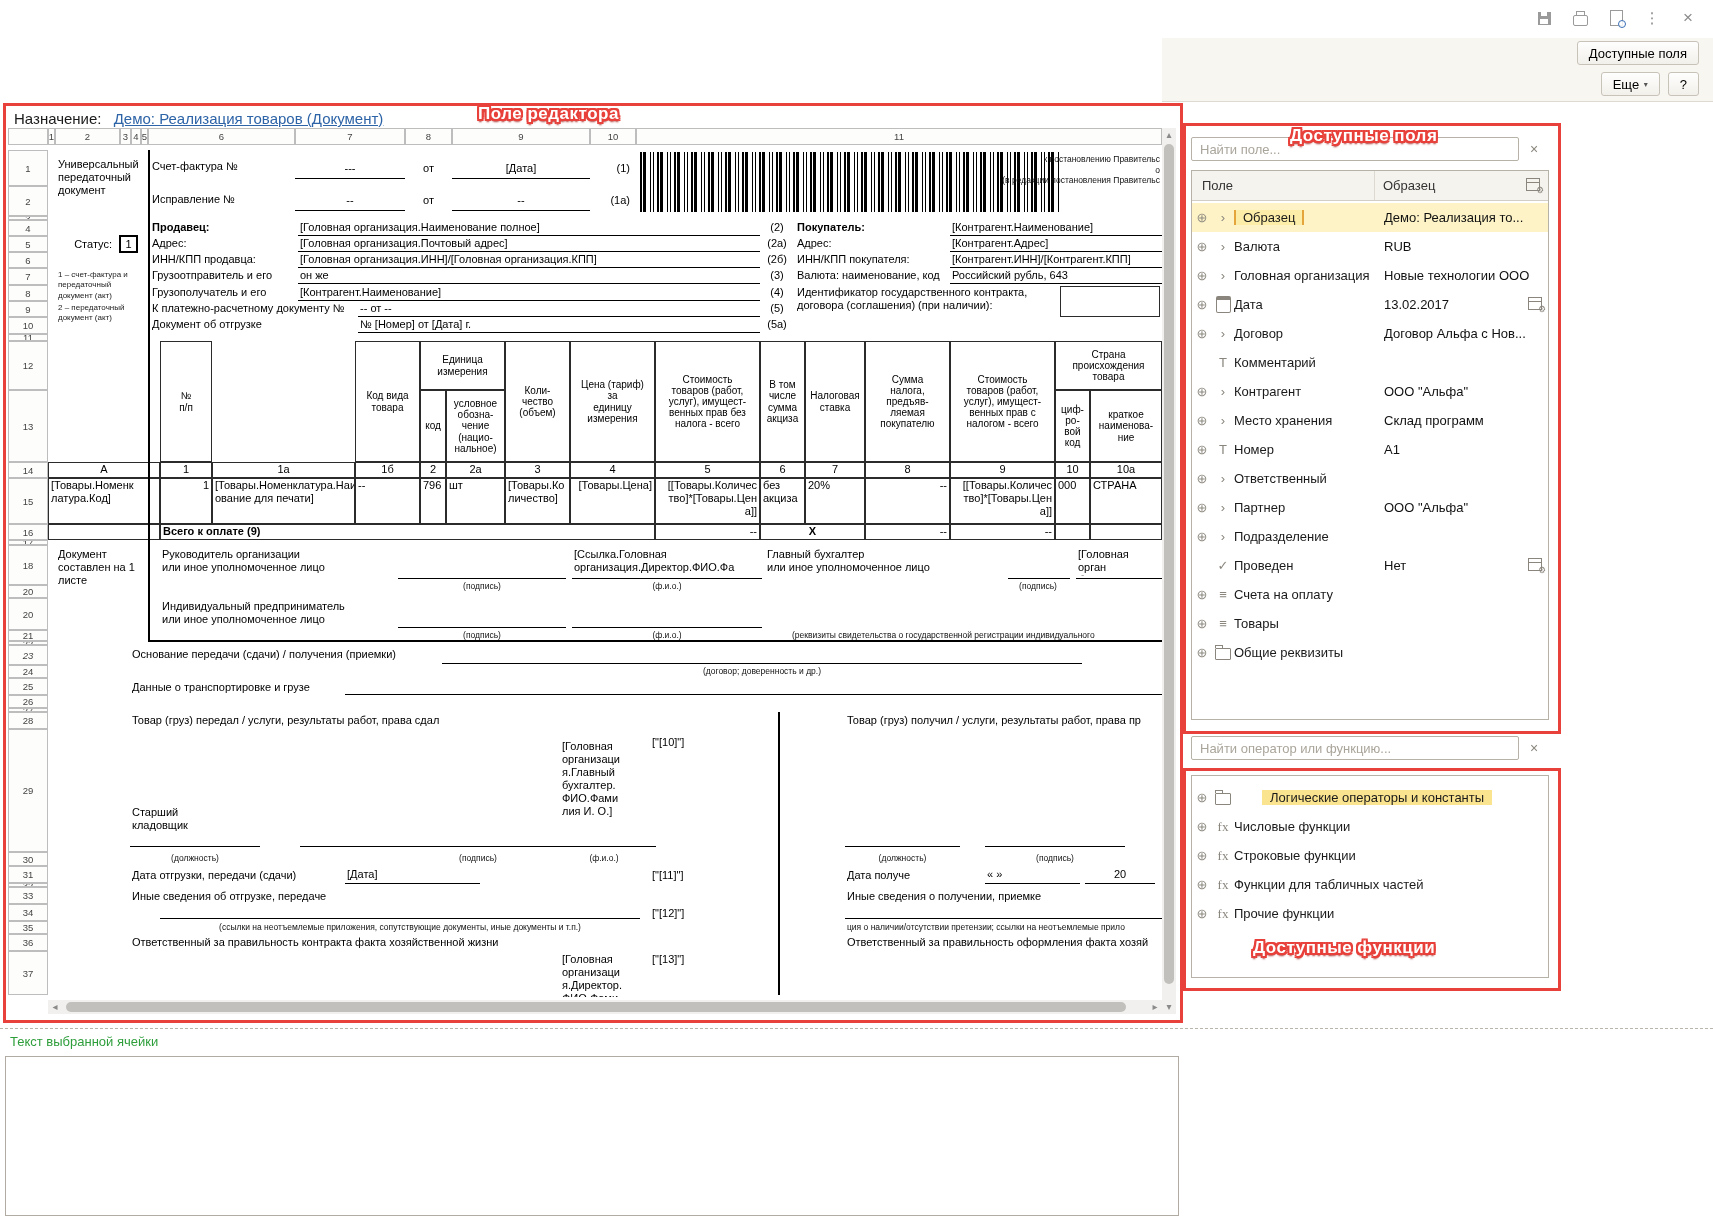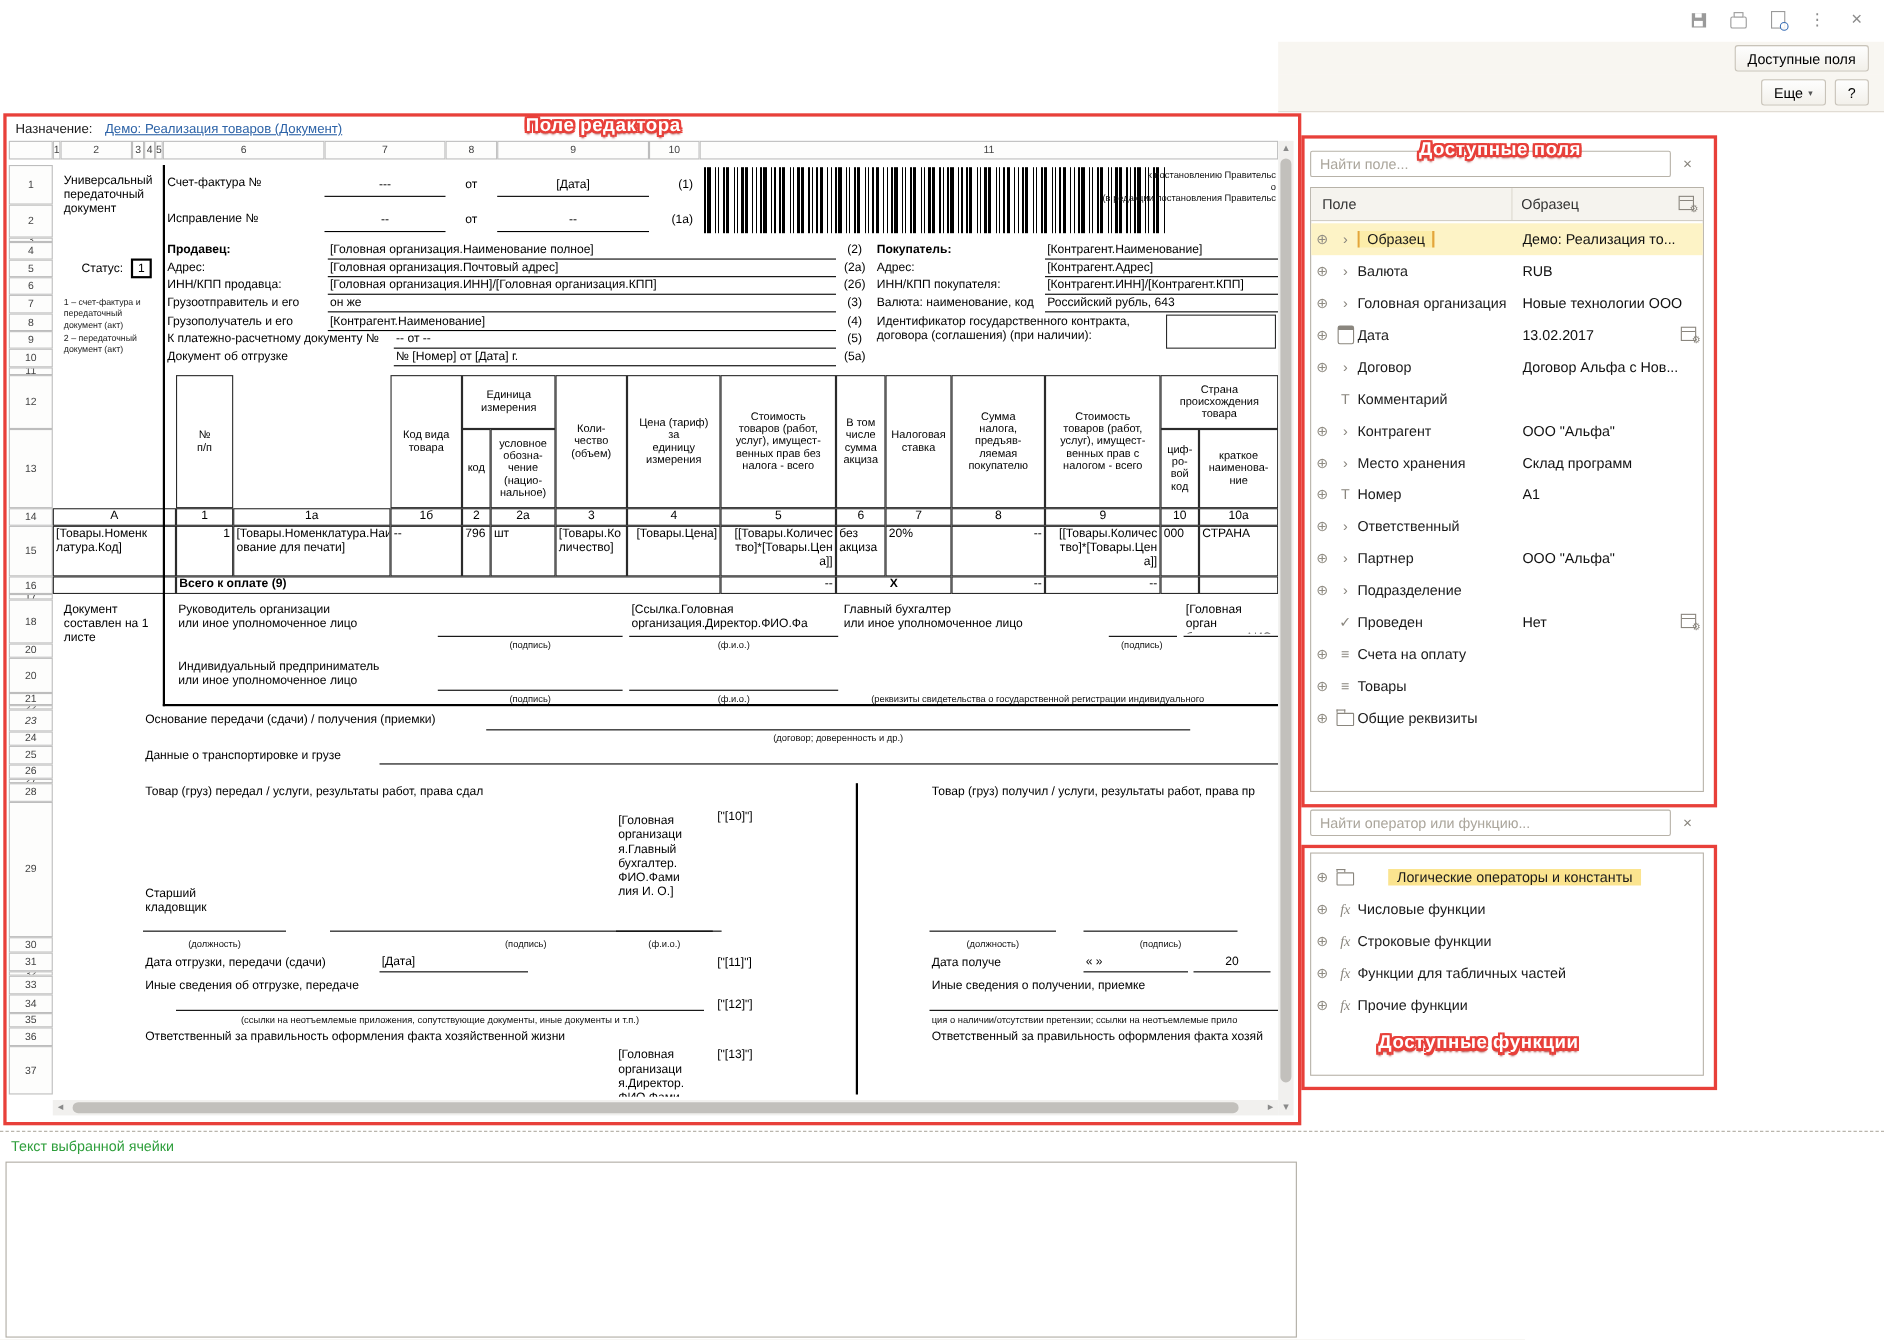--- a/index.html
+++ b/index.html
@@ -52,21 +52,21 @@
   .i-gridx::after{content:"×";position:absolute;right:-4px;bottom:-6px;color:#d6372e;font-weight:700;font-size:11px;}
   .i-borderbox{width:12px;height:12px;border:1px dashed #888;position:relative;display:inline-block;}
   .i-borderbox::after{content:"";position:absolute;left:5px;top:0;width:1px;height:100%;background:#bbb;}
   .i-tablecol{width:12px;height:11px;border:1px solid #777;display:inline-block;background:linear-gradient(90deg,#bcd29e 0 4px,#fff 4px);}
   .i-image{width:13px;height:10px;border:1px solid #777;display:inline-block;background:linear-gradient(180deg,#bcd3ee 0 5px,#9cc27e 5px);}
   .i-arrow{color:#3b6fb5;font-size:14px;font-weight:700;}
   
   .redbox{position:absolute;border:3px solid #e8403a;pointer-events:none;z-index:6;}
   .annot{position:absolute;z-index:7;font-size:17px;font-weight:700;color:#fff;letter-spacing:.5px;
     text-shadow:-2px -2px 0 #e8403a,2px -2px 0 #e8403a,-2px 2px 0 #e8403a,2px 2px 0 #e8403a,0 -2px 0 #e8403a,0 2px 0 #e8403a,-2px 0 0 #e8403a,2px 0 0 #e8403a,0 3px 2px #9e1b16;}
-  .assign{position:absolute;left:14px;top:110px;font-size:12px;z-index:2;}
+  .assign{position:absolute;left:14px;top:110px;font-size:15px;z-index:2;}
   .assign a{color:#2d63a7;text-decoration:underline;margin-left:8px;}
   #sheet{position:absolute;left:0;top:0;width:1162px;height:1016px;overflow:hidden;z-index:1;background:#fff;}
   .ch,.rh{position:absolute;box-sizing:border-box;border:1px solid #bdbdbd;background:#fdfdfc;color:#444;
      display:flex;align-items:center;justify-content:center;font-size:9.5px;overflow:hidden;}
   .cell{position:absolute;box-sizing:border-box;font-size:11px;line-height:1.18;color:#000;padding:0 2px;
      white-space:pre-line;overflow:hidden;}
   .c{text-align:center;}
   .r{text-align:right;}
   .b{font-weight:700;}
   .u{border-bottom:1px solid #000;}
@@ -90,21 +90,21 @@
   .clrx{position:absolute;color:#8a867e;font-size:14px;width:16px;text-align:center;}
   .panelbox{position:absolute;background:#fff;border:1px solid #b7b2a8;box-sizing:border-box;}
   .fhead{position:absolute;left:1192px;top:171px;width:356px;height:30px;background:#f5f3ee;border-bottom:1px solid #d2cec5;
      display:flex;align-items:center;font-size:13px;color:#333;box-sizing:border-box;}
   .fhead .h1{margin-left:10px;width:172px;}
   .fhead .h2{flex:1;border-left:1px solid #ddd9d0;padding-left:8px;height:100%;display:flex;align-items:center;}
   .frow{position:absolute;left:1192px;width:356px;height:29px;display:flex;align-items:center;font-size:13px;}
   .frow.fsel{background:#fdf3c6;}
   .fplus{width:20px;text-align:center;color:#908c83;font-size:13px;}
   .ficon{width:22px;text-align:center;color:#8a867e;font-size:13px;display:flex;align-items:center;justify-content:center;}
-  .ficon.fx{font-style:italic;font-family:"Liberation Serif",serif;font-size:13px;}
+  .ficon.fx{font-family:"Liberation Serif",serif;font-size:13px;}
   .flabel{width:150px;overflow:hidden;white-space:nowrap;}
   .flabel .boxed{border:2px solid #e3a53c;background:#fceda9;padding:1px 7px;}
   .flabel .hl{background:#fbe48f;padding:3px 8px;}
   .fvalue{flex:1;overflow:hidden;white-space:nowrap;color:#111;}
   .fgear{position:absolute;right:6px;color:#8a867e;font-size:13px;}
   .ic-cal{width:13px;height:12px;border:1.5px solid #8a867e;border-top:4px solid #8a867e;border-radius:2px;display:inline-block;}
   .ic-folder{width:14px;height:10px;border:1.5px solid #8a867e;border-radius:1px;position:relative;display:inline-block;margin-top:3px;}
   .ic-folder::before{content:"";position:absolute;top:-4px;left:-1px;width:6px;height:2px;border:1.5px solid #8a867e;border-bottom:none;}
   .ic-grid{width:12px;height:11px;border:1px solid #8a867e;position:relative;display:inline-block;
      background:linear-gradient(180deg,transparent 0 3px,#8a867e 3px 4px,transparent 4px);}
@@ -520,21 +520,21 @@
       <div class="cell u" style="left: 345px; top: 868px; width: 135px; height: 16px;">[Дата]</div>
       <div class="cell " style="left: 650px; top: 869px; width: 60px; height: 15px;">["[11]"]</div>
       <div class="cell nw" style="left: 845px; top: 869px; width: 88px; height: 15px;">Дата получе</div>
       <div class="cell u" style="left: 985px; top: 868px; width: 95px; height: 16px;">«      »</div>
       <div class="cell u c" style="left: 1085px; top: 868px; width: 70px; height: 16px;">20</div>
       <div class="cell " style="left: 130px; top: 890px; width: 290px; height: 15px;">Иные сведения об отгрузке, передаче</div>
       <div class="cell " style="left: 845px; top: 890px; width: 290px; height: 15px;">Иные сведения о получении, приемке</div>
       <div class="cell " style="left: 650px; top: 907px; width: 60px; height: 15px;">["[12]"]</div>
       <div class="cell c s9" style="left: 160px; top: 922px; width: 480px; height: 11px;">(ссылки на неотъемлемые приложения, сопутствующие документы, иные документы и т.п.)</div>
       <div class="cell s9 nw" style="left: 845px; top: 922px; width: 317px; height: 11px;">ция о наличии/отсутствии претензии; ссылки на неотъемлемые прило</div>
-      <div class="cell " style="left: 130px; top: 936px; width: 520px; height: 15px;">Ответственный за правильность оформления факта хозяйственной жизни</div>
+      <div class="cell " style="left: 130px; top: 936px; width: 520px; height: 15px;">Ответственный за правильность контракта факта хозяйственной жизни</div>
       <div class="cell nw" style="left: 845px; top: 936px; width: 317px; height: 15px;">Ответственный за правильность оформления факта хозяй</div>
       <div class="cell " style="left: 560px; top: 953px; width: 88px; height: 44px;">[Головная
 организаци
 я.Директор.
 ФИО.Фами</div>
       <div class="cell " style="left: 650px; top: 953px; width: 60px; height: 15px;">["[13]"]</div>
       <div class="ln" style="left: 148px; top: 150px; width: 2px; height: 492px;"></div>
       <div class="ln" style="left: 148px; top: 640px; width: 1014px; height: 2px;"></div>
       <div class="ln" style="left: 778px; top: 712px; width: 2px; height: 283px;"></div>
       <div class="ln" style="left: 398px; top: 578px; width: 168px; height: 1px;"></div>

